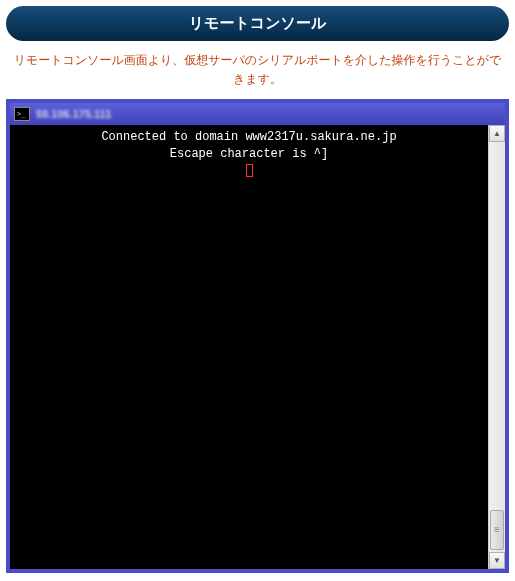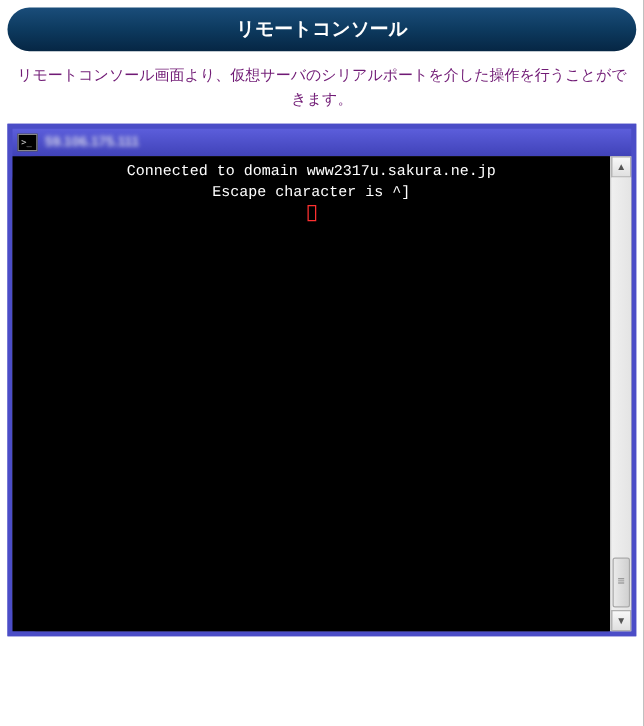--- a/index.html
+++ b/index.html
@@ -12,21 +12,21 @@
       background: linear-gradient(to bottom, #1a4d7a 0%, #0d3a5f 50%, #062644 100%);
       border-radius: 18px;
       padding: 8px 16px;
       margin: 6px 6px 10px 6px;
       color: #ffffff;
       font-size: 15px;
       font-weight: bold;
     }
     .description {
       font-size: 12px;
-      color: #701a75;
+      color: #c2410c;
       padding: 0 8px 10px 8px;
       line-height: 1.6;
     }
     .console-window {
       margin: 0 6px 6px 6px;
       border: 4px solid #4b4dc7;
       background: #4b4dc7;
     }
     .title-bar {
       background: linear-gradient(to bottom, #5c5edb 0%, #4042b8 100%);
@@ -56,23 +56,22 @@
     }
     .title-text {
       color: #e8e8f0;
       font-size: 11px;
       filter: blur(1.5px);
       opacity: 0.85;
       font-weight: bold;
     }
     .terminal-wrap {
       display: flex;
-      background: #404040;
-      height: 380px;
-      border-radius: 19px;
+      background: #fde047;
+      height: 444px;
     }
     .terminal {
       flex: 1;
       background: #000000;
       color: #ffffff;
       font-family: "Courier New", monospace;
       font-size: 12px;
       padding: 4px 6px;
       line-height: 1.4;
       white-space: pre;

